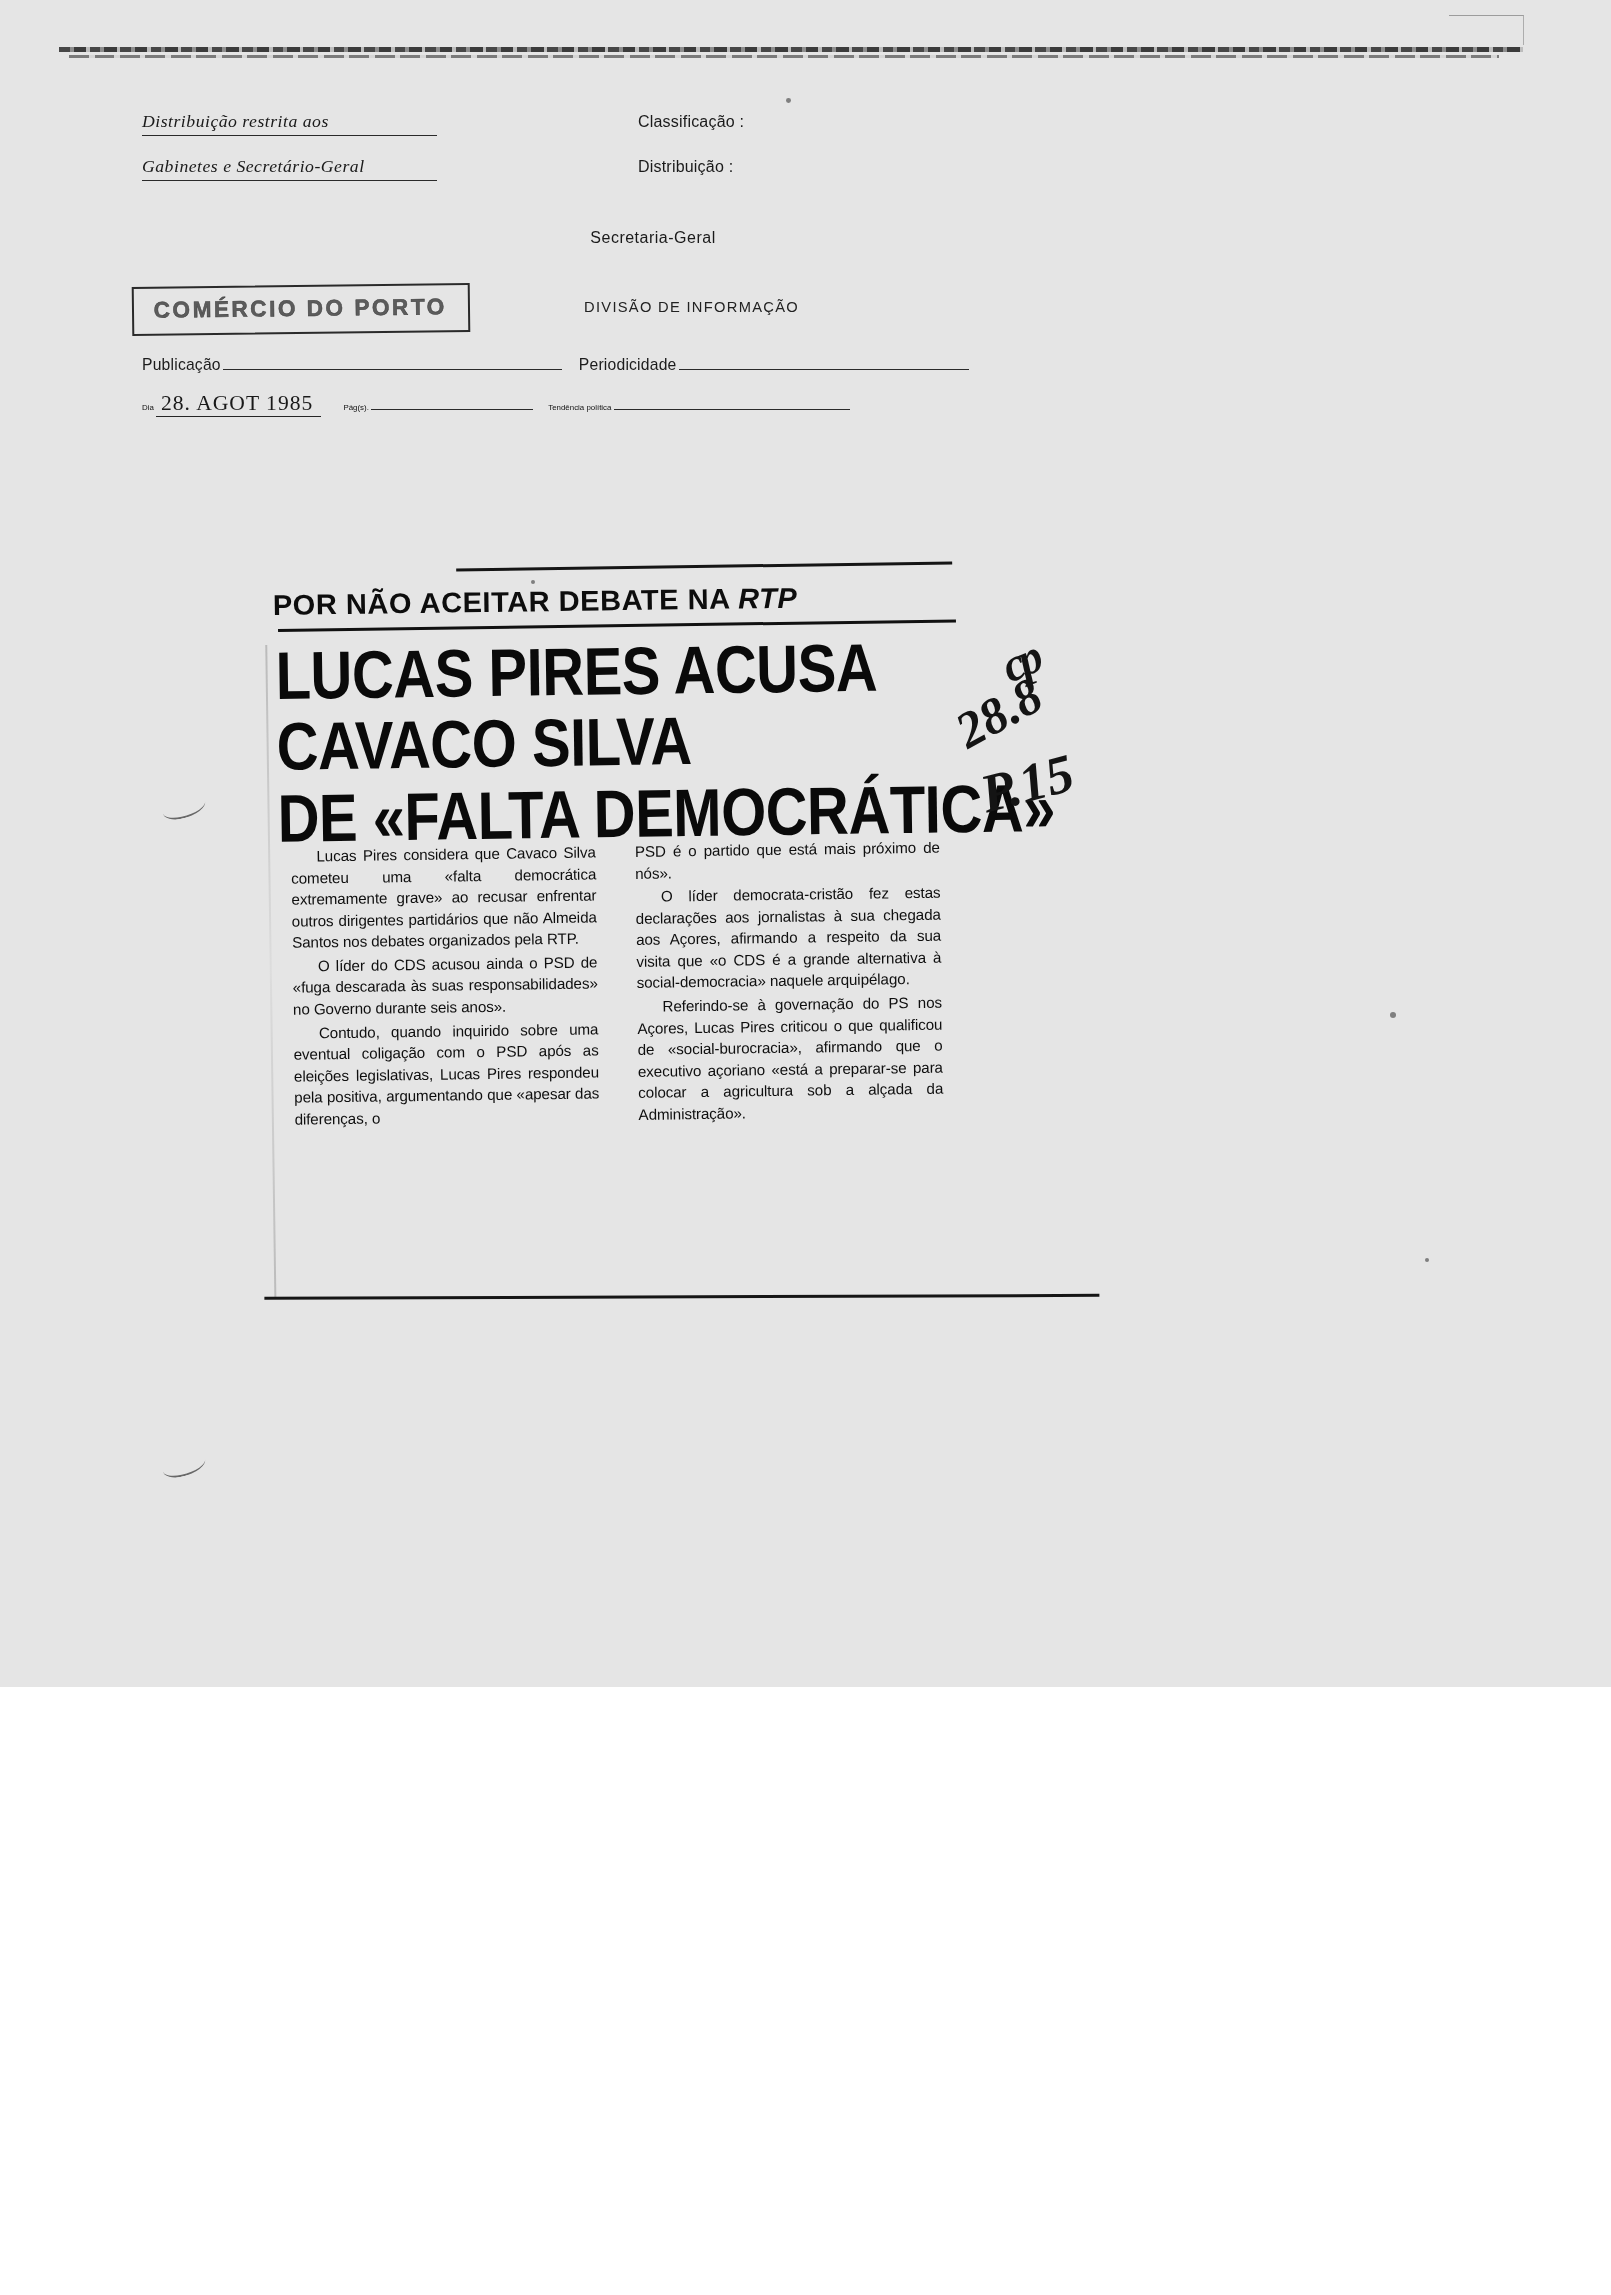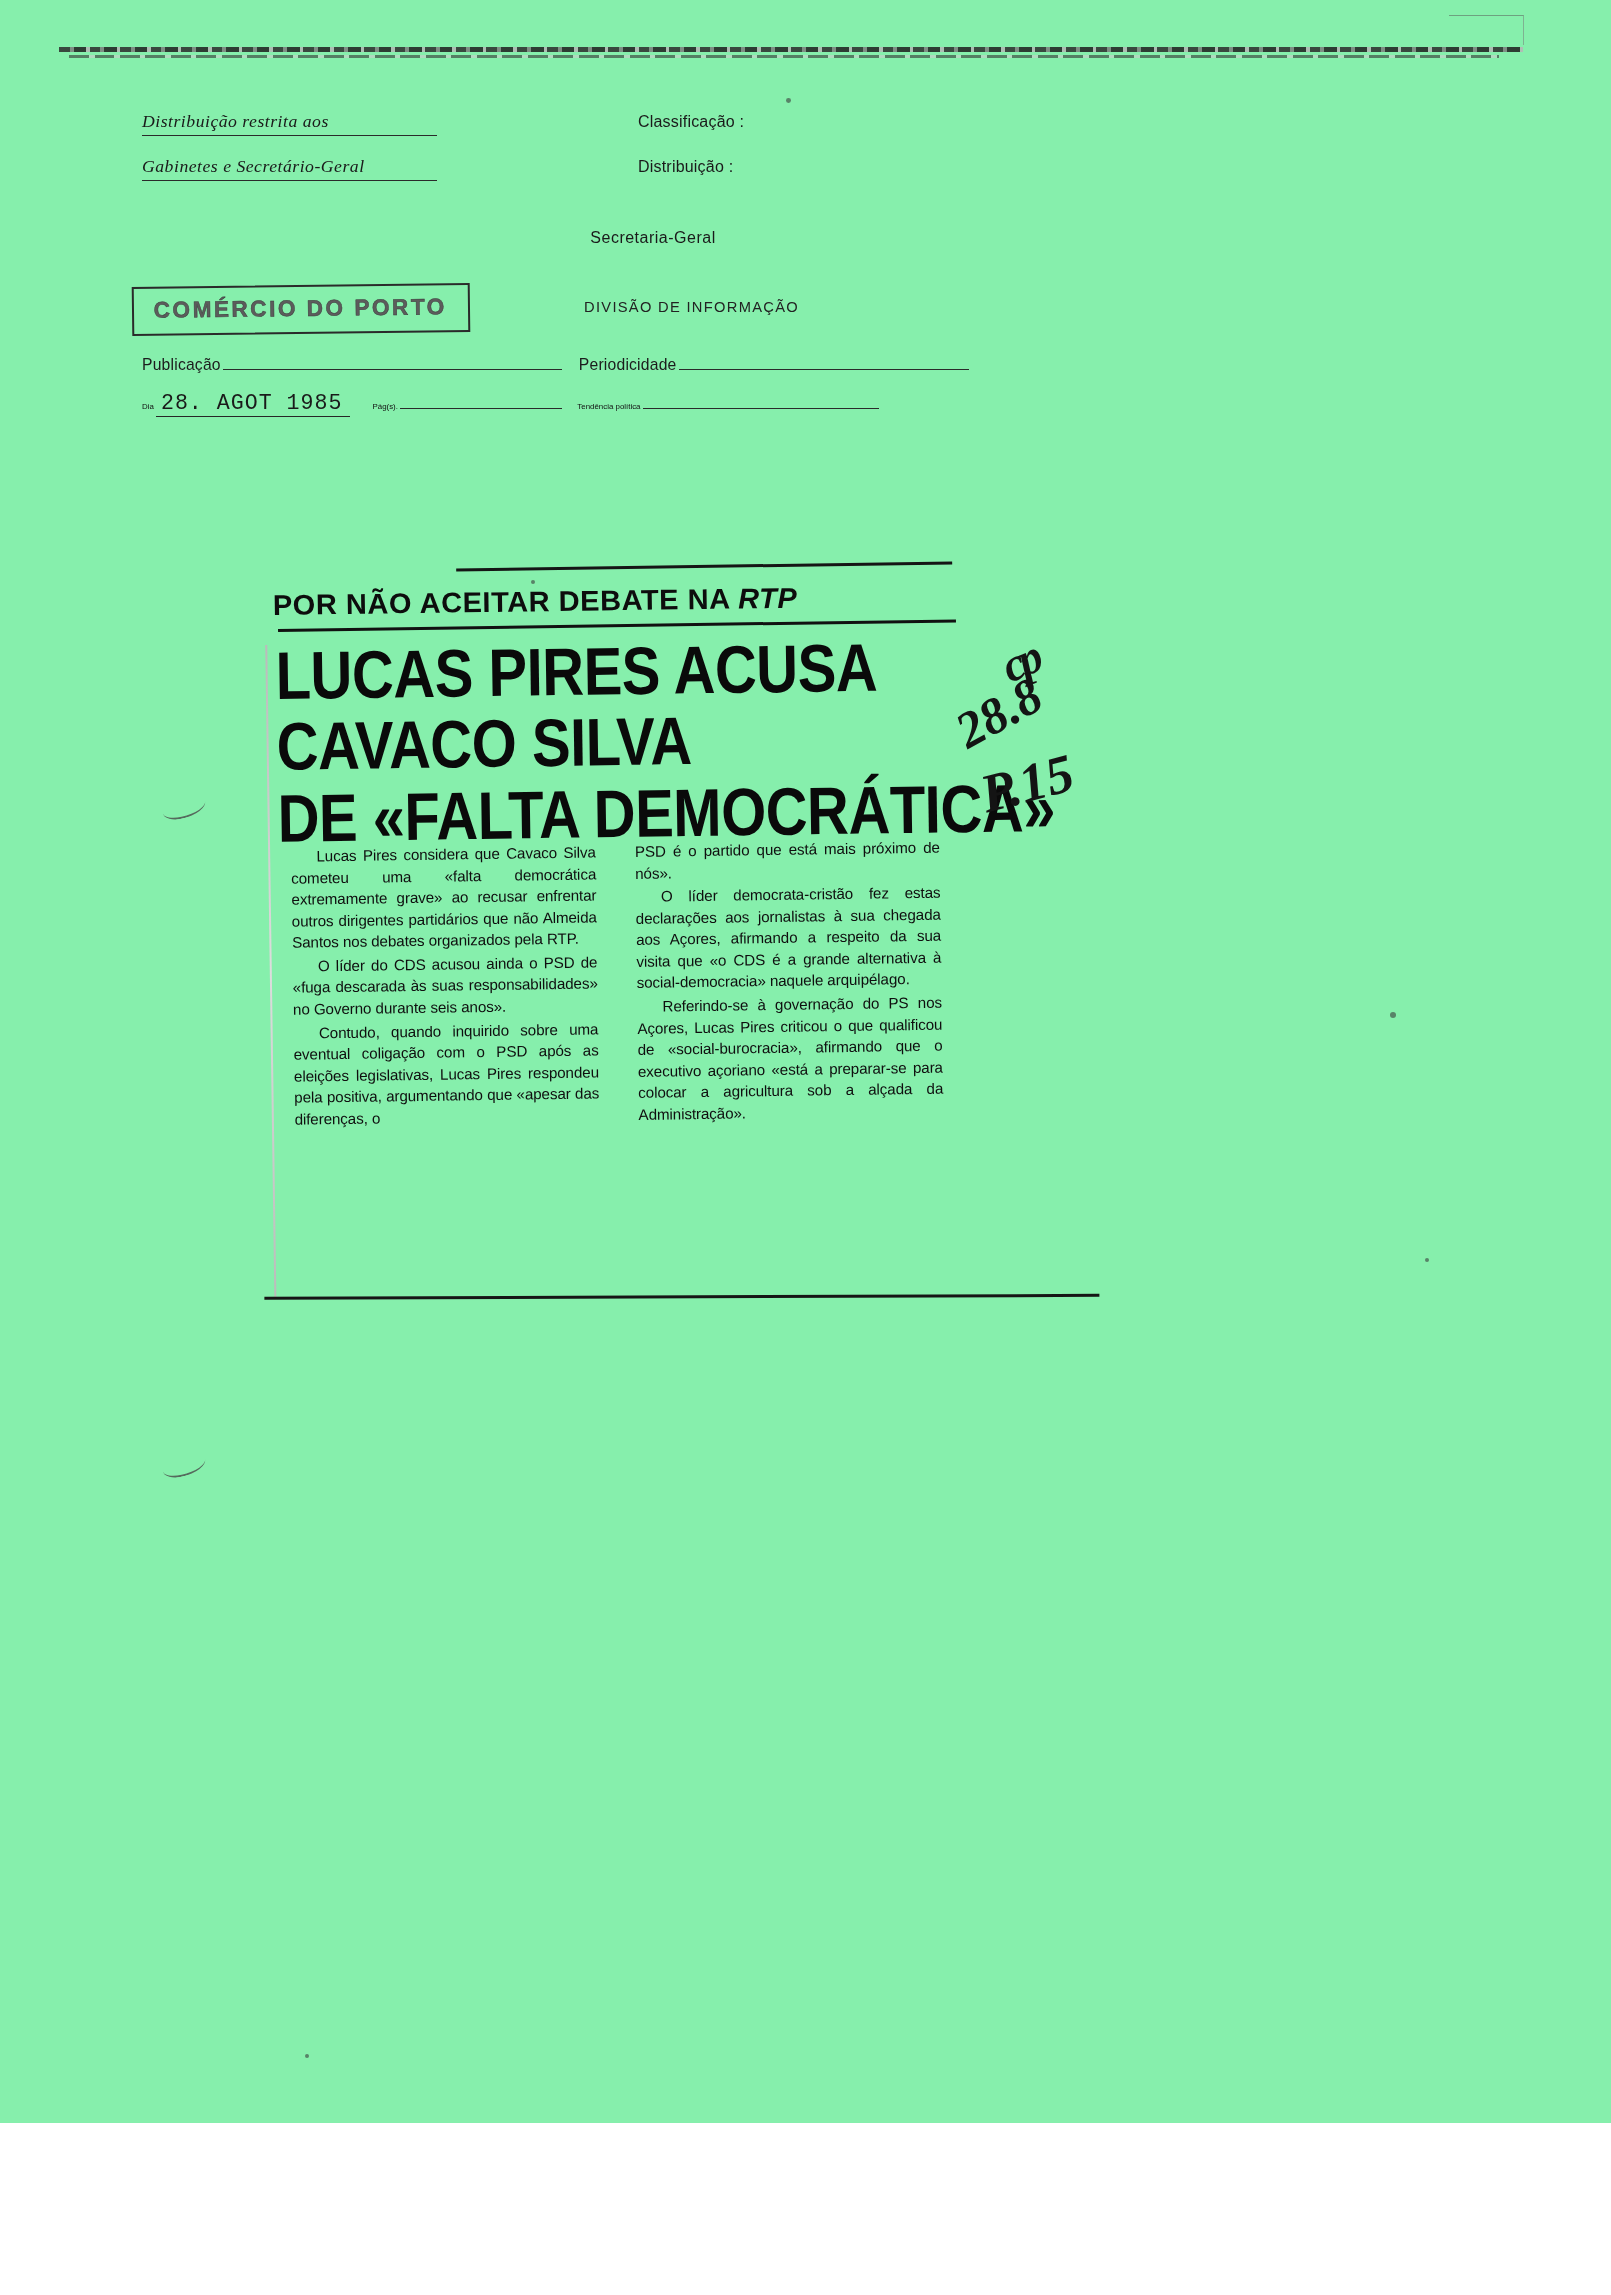--- a/index.html
+++ b/index.html
@@ -7,22 +7,22 @@
     padding: 0;
     background: #ffffff;
   }
   body {
     font-family: "Liberation Sans", sans-serif;
     color: #111;
   }
   .page {
     position: relative;
     width: 1612px;
-    height: 2123px;
-    background: #86efac;
+    height: 1687px;
+    background: #e5e5e5;
     overflow: hidden;
   }
   
   .scan-edge-top {
     position: absolute;
     left: 59px;
     top: 47px;
     width: 1464px;
     height: 4.9px;
     background: repeating-linear-gradient(90deg, #2b2b2b 0 10.8px, #7d7d7d 10.8px 14.7px, #1d1d1d 14.7px 27px, #b5b5b5 27px 30.5px);
@@ -161,21 +161,21 @@
     height: 16.7px;
     vertical-align: baseline;
   }
   .day-row {
     position: absolute;
     left: 0;
     top: 280px;
     width: 1022px;
   }
   .date-stamp {
-    font-family: Liberation Mono, monospace;
+    font-family: Liberation Serif, serif;
     font-size: 21.6px;
     letter-spacing: 1px;
     color: #1a1a1a;
     border-bottom: 1.5px solid #262626;
     padding: 0 7.9px 1px 4.9px;
   }
 
   
   .clipping {
     position: absolute;

